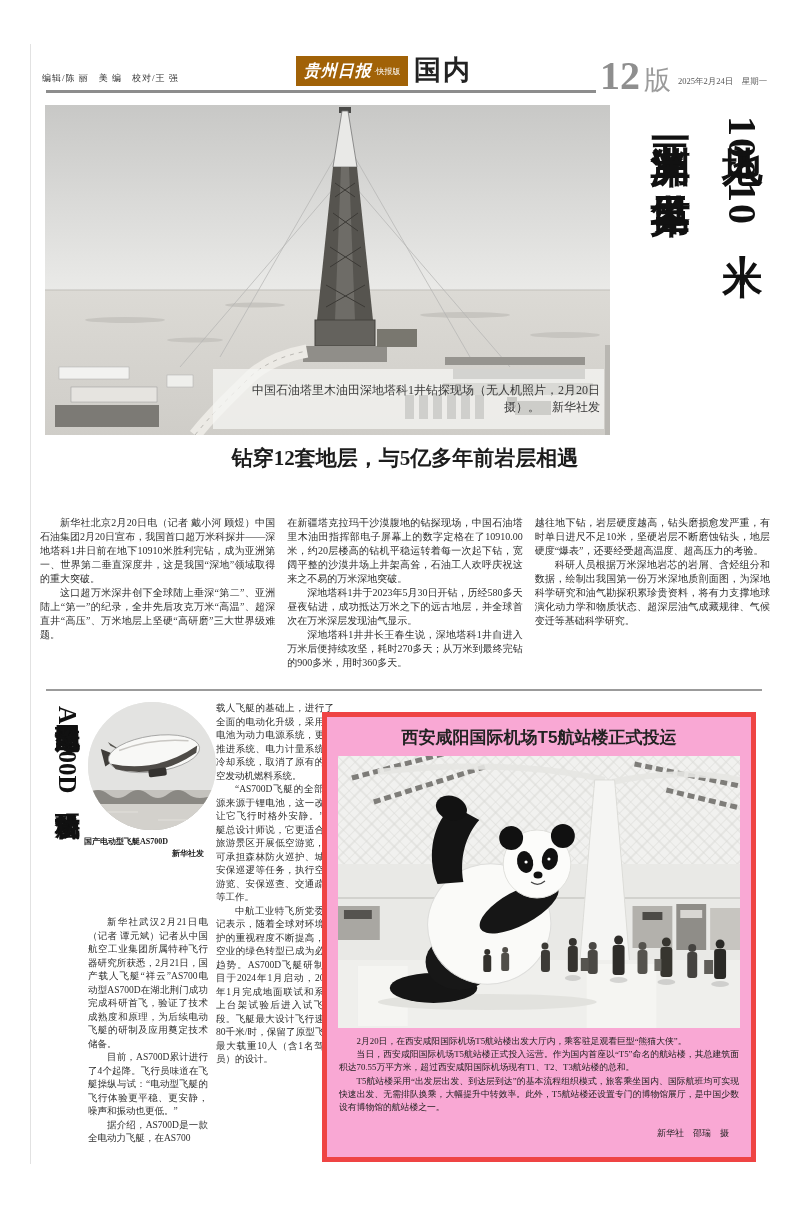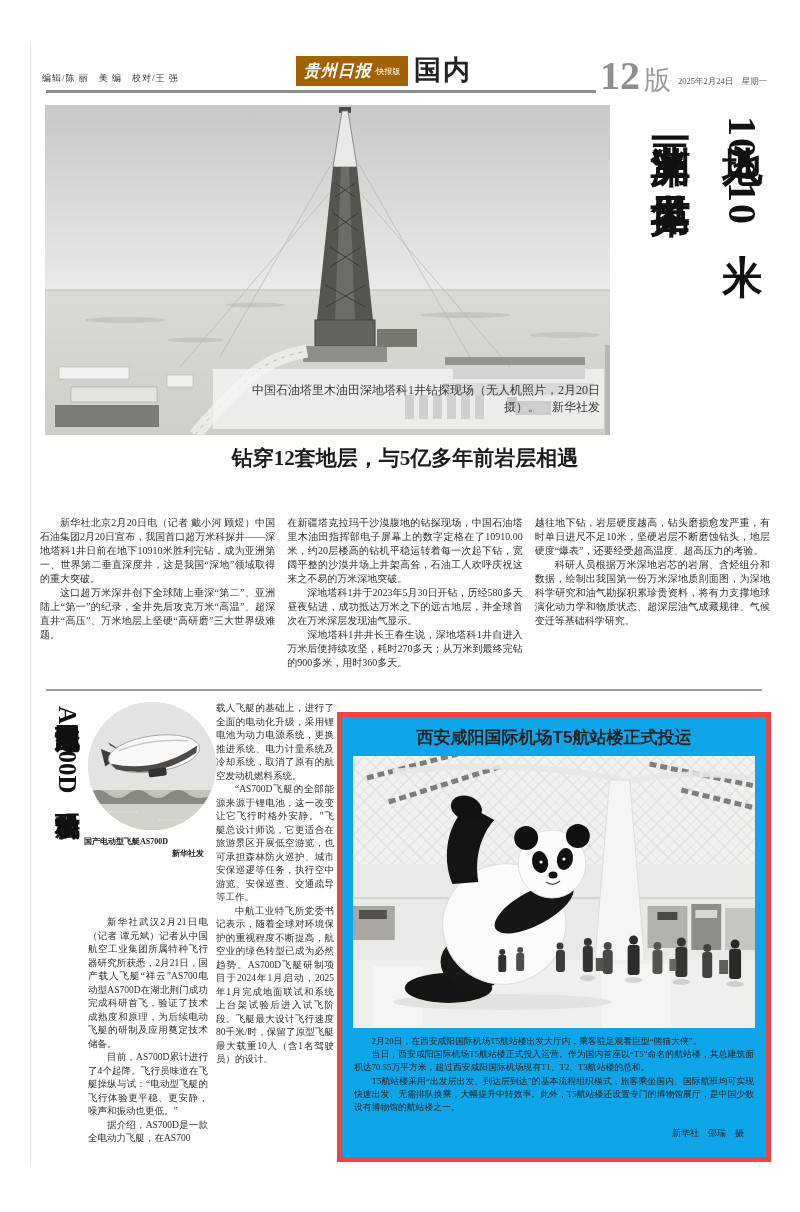--- a/index.html
+++ b/index.html
@@ -42,21 +42,21 @@
   #airship-vhead{left:40px;top:706px;height:450px;width:44px;writing-mode:vertical-rl;text-orientation:mixed;
      font-size:25px;font-weight:bold;line-height:1.35;color:#111;}
   #airship-photo{left:88px;top:702px;width:128px;height:128px;border-radius:50%;overflow:hidden;background:#e6e6e4;}
   #airship-caption{left:84px;top:836px;width:134px;font-size:8px;font-weight:bold;color:#222;line-height:1.5;}
   #airship-caption .l1{text-align:left;}
   #airship-caption .l2{text-align:right;padding-right:14px;}
   #airship-col1{left:88px;top:874px;width:120px;height:286px;overflow:hidden;margin-top:42px;}
   #airship-col2{left:216px;top:702px;width:118px;height:458px;overflow:hidden;}
   #airship-col1 .bp,#airship-col2 .bp{font-size:9.5px;line-height:13.5px;}
   
-  #redbox{left:337px;top:712px;width:424px;height:440px;border:5px solid #ef4444;background:#0ea5e9;}
+  #redbox{left:322px;top:712px;width:424px;height:440px;border:5px solid #ef4444;background:#f9a8d4;}
   #airport-headline{margin:9px 0 0 0;text-align:center;font-size:17px;font-weight:bold;
      font-family:"Liberation Sans","DejaVu Sans",sans-serif;color:#222;}
   #terminal-photo{margin:7px auto 0 auto;width:402px;height:272px;background:#eceded;overflow:hidden;}
   #airport-captions{padding:7px 12px 0 12px;}
   #airport-captions .bp{font-size:8.8px;line-height:13.2px;color:#222;}
   #airport-byline{text-align:right;padding-right:22px;margin-top:13px;font-size:9px;font-weight:normal;color:#222;}
 </style>
 </head>
 <body>
 

